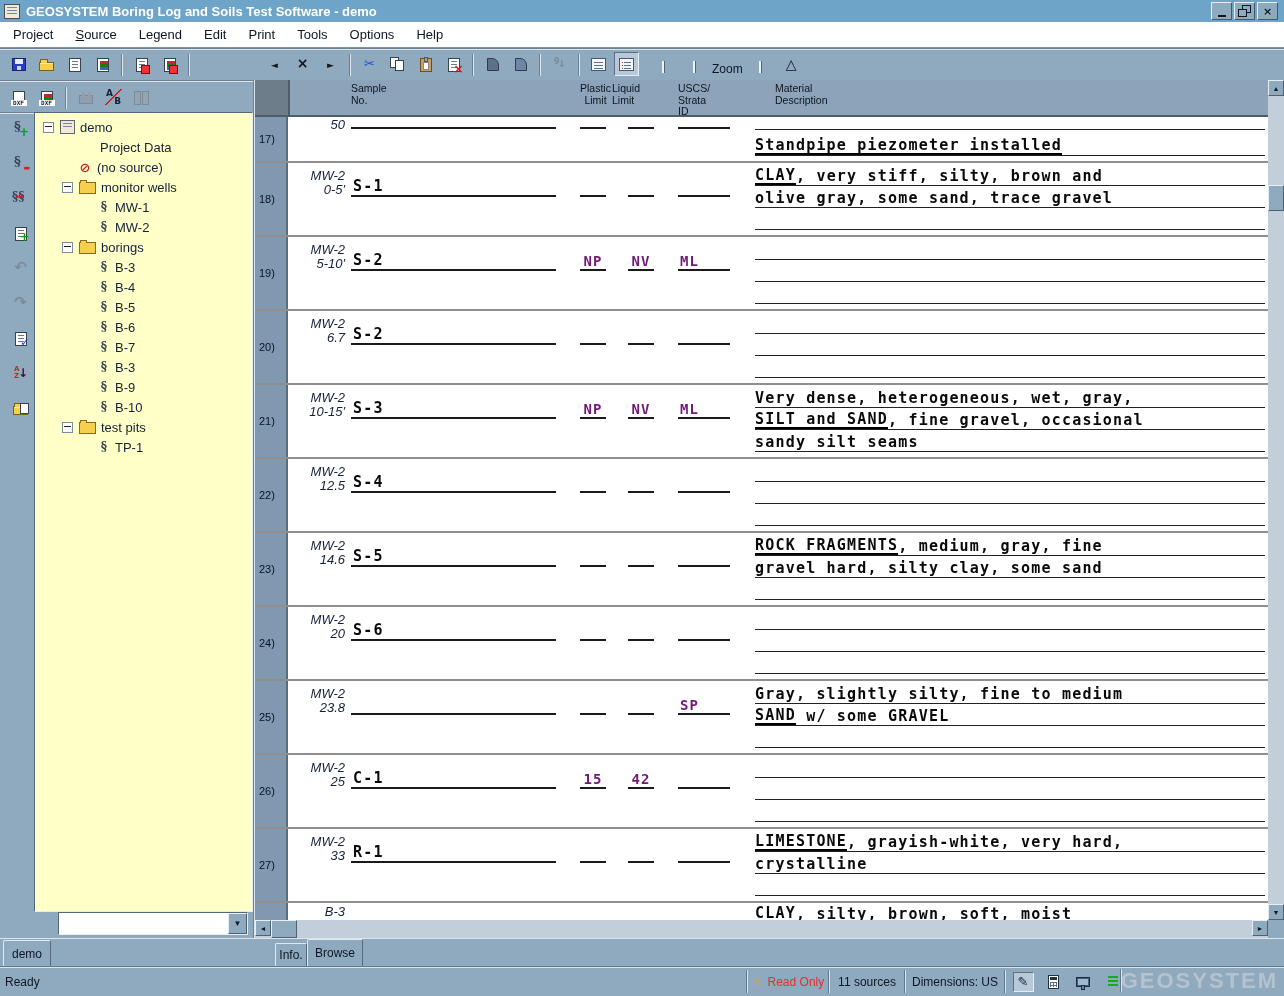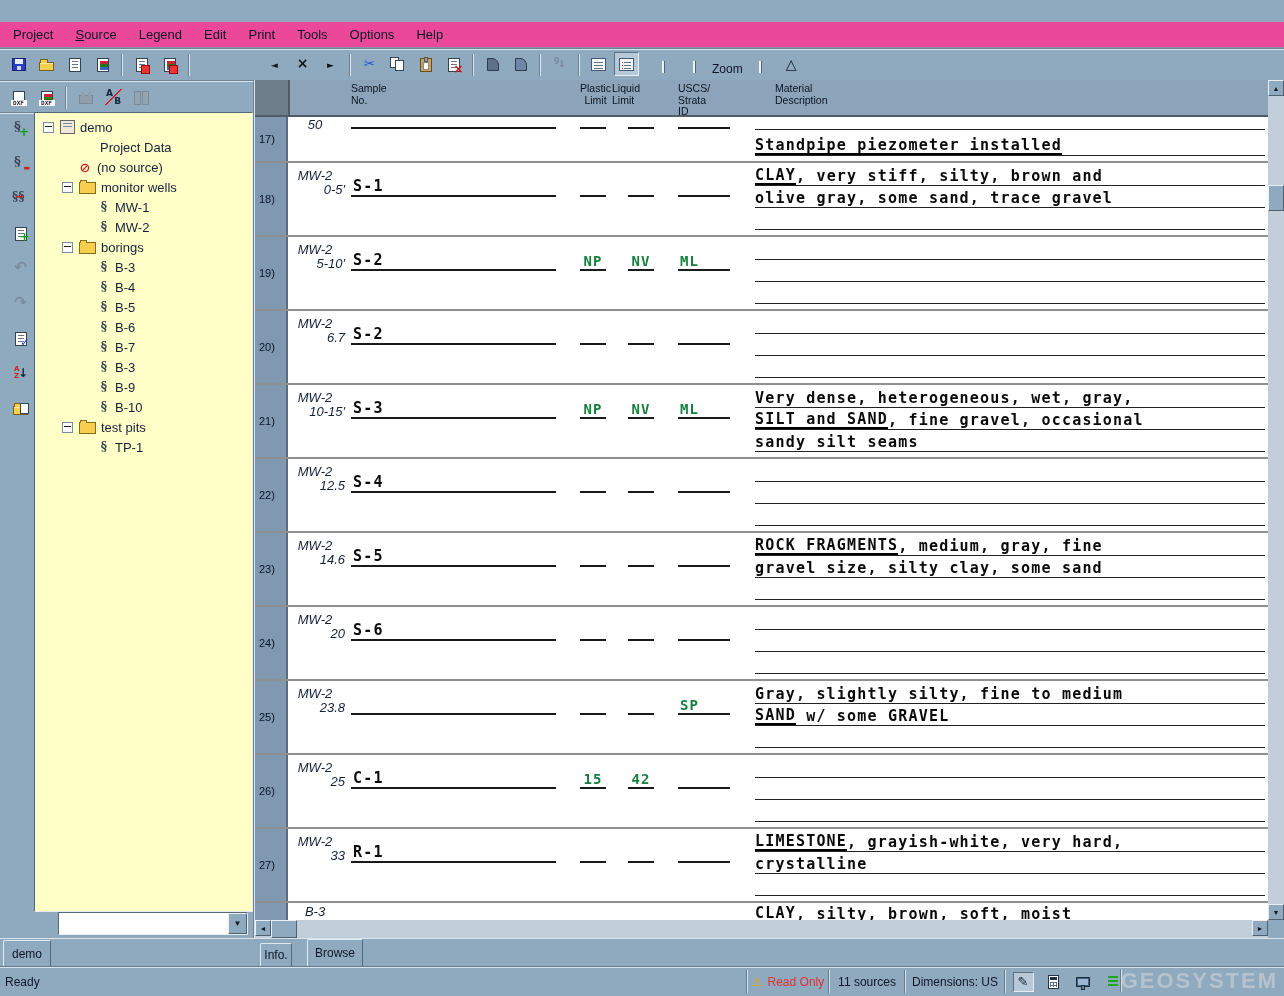--- a/index.html
+++ b/index.html
@@ -19,21 +19,21 @@
        background:repeating-linear-gradient(180deg,#6f87a8 0 1px,transparent 1px 3px);}
   .wtitle{color:#fff;font-weight:bold;font-size:13px;margin-left:6px;white-space:nowrap;}
   .wbtns{margin-left:auto;display:flex;margin-right:6px;}
   .wbtn{width:19px;height:16px;margin-left:2px;background:var(--chrome);position:relative;
         border:1px solid;border-color:#e8f0f6 #47586a #47586a #e8f0f6;
         display:flex;align-items:center;justify-content:center;font:700 11px "DejaVu Sans",sans-serif;color:#10181f;}
   .wmin::before{content:"";width:8px;height:2px;background:#10181f;margin-top:9px;}
   .wres::before{content:"";position:absolute;top:2px;right:3px;width:7px;height:6px;border:1px solid #10181f;background:var(--chrome);}
   .wres::after{content:"";position:absolute;bottom:2px;left:3px;width:7px;height:6px;border:1px solid #10181f;background:var(--chrome);}
   
-  .menubar{position:absolute;left:0;top:22px;width:100%;height:26px;background:#ec4899;
+  .menubar{position:absolute;left:0;top:22px;width:100%;height:26px;background:#ffffff;
            border-bottom:1px solid #7e93a5;display:flex;align-items:center;padding-left:2px;box-sizing:border-box;}
   .menu-item{padding:4px 11px;font-size:13px;color:#0c1624;}
   
   .tbar{position:absolute;display:flex;align-items:flex-end;gap:3px;height:26px;}
   #tb-file{left:6px;top:50px;}
   #tb-export{left:6px;top:83px;}
   #tb-record{left:262px;top:50px;}
   #tb-side{left:3px;top:116px;flex-direction:column;gap:11px;width:30px;height:auto;}
   .hline{position:absolute;height:0;border-top:1px solid #6d8295;box-shadow:0 1px 0 #d9e4ec;}
   .vline{position:absolute;left:253px;top:80px;width:1px;height:858px;background:#6d8295;box-shadow:1px 0 0 #d9e4ec;}
@@ -145,27 +145,27 @@
   .ghead{position:relative;height:37px;background:var(--header-bg);border-bottom:2px solid #4f5d66;box-sizing:border-box;}
   .gh-num{position:absolute;left:0;top:0;bottom:0;width:33px;background:#6e7d8a;border-right:2px solid #4f5d66;}
   .ghlab{position:absolute;top:3px;font:10.5px/11.5px "Liberation Sans",sans-serif;color:#0d1520;}
   .grow{position:relative;border-bottom:2px solid var(--divider-gray);box-sizing:border-box;height:74px;background:#fff;}
   .grow.short{height:46px;}
   .grow.partial{height:17px;border-bottom:none;overflow:hidden;}
   .gnum{position:absolute;left:0;top:0;bottom:0;width:33px;background:var(--numcol-bg);
        border-right:2px solid #5a6e80;color:#071425;font:11px/1 "Liberation Sans",sans-serif;
        display:flex;align-items:center;padding-left:4px;box-sizing:border-box;}
   .lab{position:absolute;left:30px;width:60px;text-align:right;font:italic 13px/14px "Liberation Sans",sans-serif;color:#14203a;white-space:nowrap;}
-  .l1{top:6px;text-align:center;} .l2{top:20px;}
+  .l1{top:6px;} .l2{top:20px;}
   .samp{position:absolute;left:96px;top:8px;width:205px;height:26px;border-bottom:2px solid var(--rule-dark);
        display:flex;align-items:flex-end;padding:0 0 1px 2px;box-sizing:border-box;
        font:700 15px/1 "DejaVu Sans Mono",monospace;letter-spacing:1.2px;color:#0a0a0a;}
   .plc{position:absolute;top:18px;width:26px;height:16px;border-bottom:2px solid var(--rule-dark);
        display:flex;align-items:flex-end;justify-content:center;padding-bottom:1px;box-sizing:border-box;
-       font:700 14px/1 "DejaVu Sans Mono",monospace;letter-spacing:1px;color:#15803d;}
+       font:700 14px/1 "DejaVu Sans Mono",monospace;letter-spacing:1px;color:#701a75;}
   .pl{left:325px;} .ll{left:373px;}
   .uscs{left:423px;width:52px;justify-content:flex-start;padding-left:2px;}
   .dline{position:absolute;left:500px;width:510px;height:20px;border-bottom:1px solid #222;
        display:flex;align-items:flex-end;padding-bottom:1px;box-sizing:border-box;white-space:pre;
        font:700 15px/1 "DejaVu Sans Mono",monospace;letter-spacing:1.2px;color:#0a0a0a;}
   .d0{top:3px;} .d1{top:25px;} .d2{top:47px;}
   .short .d0{top:-7px;} .short .d1{top:19px;}
   .short .samp{top:-14px;} .short .plc{top:-4px;} .short .lab.l1{top:1px;}
   .partial .d0{top:0;border-bottom:none;}
   .partial .lab.l1{top:2px;}
@@ -178,41 +178,50 @@
   .vthumb{position:absolute;left:0;top:105px;width:16px;height:26px;background:var(--chrome);
        border:1px solid;border-color:#e8f0f6 #4d6172 #4d6172 #e8f0f6;box-sizing:border-box;}
   .vup{position:absolute;top:0;left:0;} .vdown{position:absolute;bottom:0;left:0;}
   .hthumb{width:26px;background:var(--chrome);border:1px solid;border-color:#e8f0f6 #4d6172 #4d6172 #e8f0f6;box-sizing:border-box;flex:none;}
   .hfill{flex:1;}
   
   .tab{position:absolute;background:var(--chrome);border:1px solid;border-color:#dfe9f0 #55687a #8fa9bf #dfe9f0;
        border-bottom:none;border-radius:2px 2px 0 0;font:12px/1 "Liberation Sans",sans-serif;
        display:flex;align-items:center;justify-content:center;color:#0d1726;box-sizing:border-box;}
   #tab-demo{left:3px;top:940px;width:48px;height:26px;}
-  #tab-info{left:260px;top:943px;width:32px;height:23px;}
+  #tab-info{left:275px;top:943px;width:32px;height:23px;}
   #tab-browse{left:307px;top:939px;width:56px;height:27px;}
   .tabline{position:absolute;left:0;top:938px;width:100%;height:1px;background:#d9e4ec;}
   .statusbar{position:absolute;left:0;top:966px;width:100%;height:30px;background:var(--chrome);
        border-top:1px solid #64798c;box-shadow:inset 0 1px 0 #d9e4ec;box-sizing:border-box;}
   .sready{position:absolute;left:5px;top:8px;font-size:12px;color:#0d1726;}
   .sseg{position:absolute;top:3px;height:23px;display:flex;align-items:center;justify-content:center;gap:5px;
        border-left:1px solid #64798c;box-shadow:inset 1px 0 0 #d9e4ec;font-size:12px;color:#0d1726;}
   #seg-readonly{left:746px;width:82px;color:var(--readonly-red);}
   #seg-sources{left:828px;width:76px;}
   #seg-dims{left:904px;width:100px;}
   #seg-icons{left:1004px;width:126px;gap:9px;}
   .sseg .tbtn{width:21px;height:20px;}
   .brand{position:absolute;right:6px;top:2px;font:700 22px/26px "Liberation Sans",sans-serif;
        letter-spacing:2px;color:var(--brand-gray);}
 </style>
 </head>
 <body>
 
 <div class="window">
 
+  <div class="titlebar">
+    <span class="appicon"></span>
+    <span class="wtitle">GEOSYSTEM Boring Log and Soils Test Software - demo</span>
+    <span class="wbtns">
+      <span class="wbtn wmin"></span>
+      <span class="wbtn wres"></span>
+      <span class="wbtn">×</span>
+    </span>
+  </div>
 
   <div class="menubar" id="menubar">
       <span class="menu-item">Project</span>
       <span class="menu-item"><u>S</u>ource</span>
       <span class="menu-item">Legend</span>
       <span class="menu-item">Edit</span>
       <span class="menu-item">Print</span>
       <span class="menu-item">Tools</span>
       <span class="menu-item">Options</span>
       <span class="menu-item">Help</span>
@@ -527,21 +536,21 @@
         </div>
         <div class="grow">
           <div class="gnum">23)</div>
           <div class="lab l1">MW-2</div>
           <div class="lab l2">14.6</div>
           <div class="samp">S-5</div>
           <div class="plc pl"></div>
           <div class="plc ll"></div>
           <div class="plc uscs"></div>
           <div class="dline d0"><span class="key">ROCK FRAGMENTS</span><span>, medium, gray, fine</span></div>
-          <div class="dline d1"><span>gravel size, silty clay, some sand</span></div>
+          <div class="dline d1"><span>gravel hard, silty clay, some sand</span></div>
           <div class="dline d2"></div>
         </div>
         <div class="grow">
           <div class="gnum">24)</div>
           <div class="lab l1">MW-2</div>
           <div class="lab l2">20</div>
           <div class="samp">S-6</div>
           <div class="plc pl"></div>
           <div class="plc ll"></div>
           <div class="plc uscs"></div>

